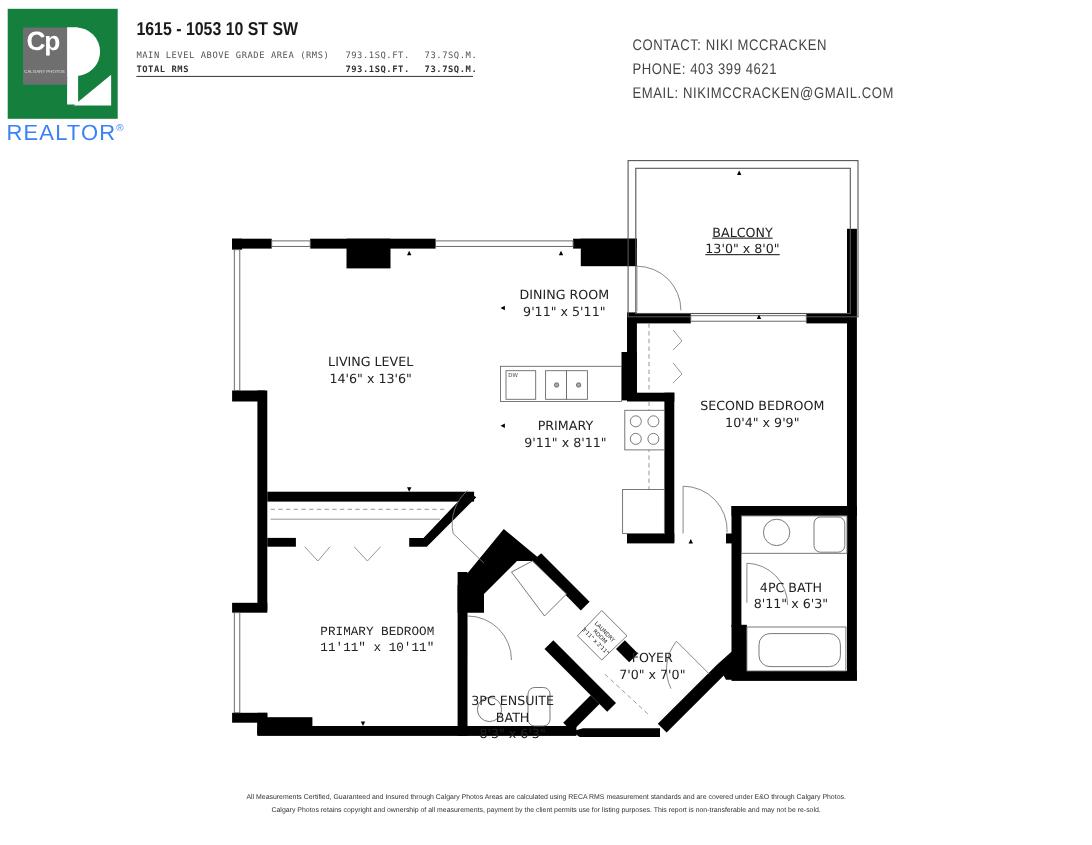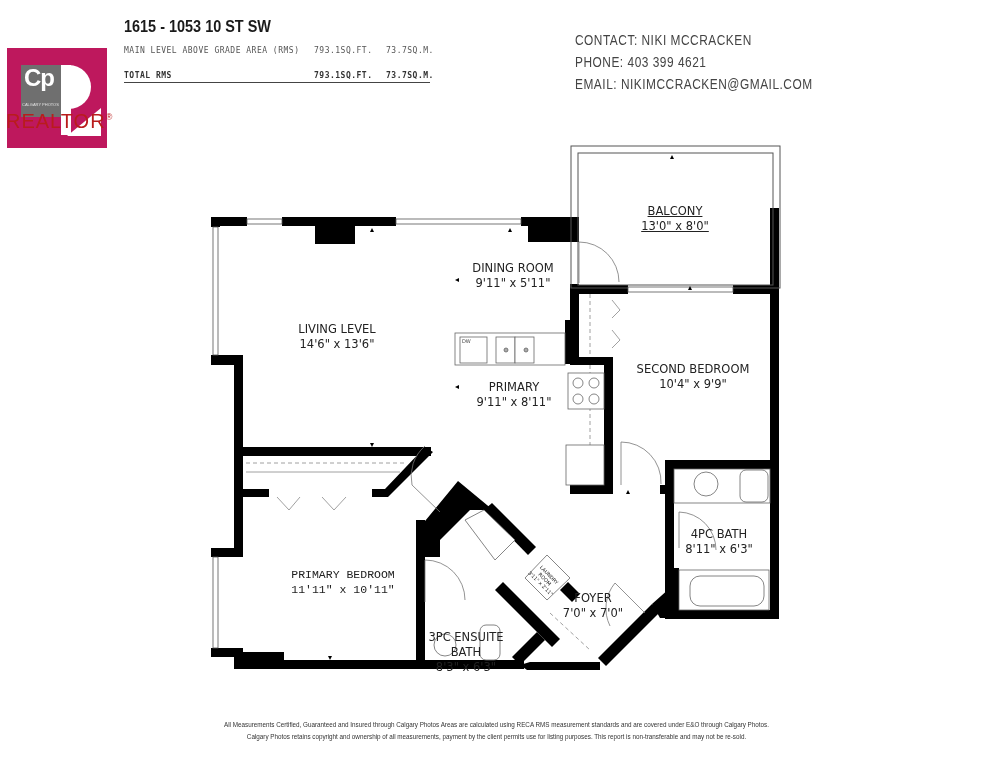--- a/index.html
+++ b/index.html
@@ -1,29 +1,29 @@
 <!DOCTYPE html>
 <html><head>
   <meta charset="utf-8">
   <style>
     html, body { margin: 0; padding: 0; background: #ffffff; }
     body { width: 993px; height: 768px; position: relative; overflow: hidden; font-family: "DejaVu Sans", sans-serif; }
-    .logo { position: absolute; left: 7px; top: 8px; width: 100px; height: 100px; background: #be185d; margin-top: 40px; }
+    .logo { position: absolute; left: 7px; top: 8px; width: 100px; height: 100px; background: #15803d; }
     .logo .cp-box { position: absolute; left: 14px; top: 17px; width: 40px; height: 52px; background: #6f6f6f; }
     .logo .cp { position: absolute; left: 17px; top: 16px; color: #fff; font-size: 24px; font-weight: bold; font-family: "Liberation Sans", sans-serif; letter-spacing: -1px; }
     .logo .cp-sub { position: absolute; left: 15px; top: 54px; color: #e0e0e0; font-size: 4px; font-family: "Liberation Sans", sans-serif; }
     .logo .r-shape { position: absolute; left: 54px; top: 17px; width: 30px; height: 44px; background: #fff; border-radius: 0 22px 22px 0; }
     .logo .r-stem { position: absolute; left: 54px; top: 17px; width: 10px; height: 70px; background: #fff; }
     .logo .r-leg { position: absolute; left: 60px; top: 60px; width: 0; height: 0; border-left: 34px solid transparent; border-bottom: 28px solid #fff; }
-    .realtor { position: absolute; left: 6px; top: 110px; font-size: 20px; color: #b91c1c; font-family: "Liberation Sans", sans-serif; letter-spacing: 1px; }
+    .realtor { position: absolute; left: 6px; top: 110px; font-size: 20px; color: #3b82f6; font-family: "Liberation Sans", sans-serif; letter-spacing: 1px; }
     .realtor sup { font-size: 9px; }
     .addr { position: absolute; left: 124px; top: 17px; font-family: "Liberation Sans", sans-serif; font-weight: bold; font-size: 17px; color: #1a1a1a; transform: scaleX(0.85); transform-origin: left; }
     .area-row { position: absolute; left: 124px; font-family: "DejaVu Sans Mono", monospace; font-size: 8px; color: #555; letter-spacing: 0.5px; }
     .area-row span { position: absolute; white-space: nowrap; }
-    .area-row.total { font-weight: bold; color: #333; border-bottom: 1px solid #444; width: 306px; height: 11px; margin-top: 13px; }
+    .area-row.total { font-weight: bold; color: #333; border-bottom: 1px solid #444; width: 306px; height: 11px; }
     .contact { position: absolute; left: 575px; font-family: "Liberation Sans", sans-serif; font-size: 14px; color: #444; letter-spacing: 0.6px; transform: scaleX(0.85); transform-origin: left; white-space: nowrap; }
     .plan { position: absolute; left: 0; top: 0; }
     .room-label { position: absolute; text-align: center; font-family: "DejaVu Sans", sans-serif; font-size: 11.5px; color: #222; line-height: 15px; transform: translateX(-50%); white-space: nowrap; }
     .room-label.small { font-size: 5px; line-height: 6px; transform: translateX(-50%) rotate(45deg); }
     .footer { position: absolute; left: 0; width: 993px; text-align: center; font-family: "Liberation Sans", sans-serif; font-size: 6.3px; color: #333; }
   </style>
 </head>
 <body>
 
 <div class="logo">

